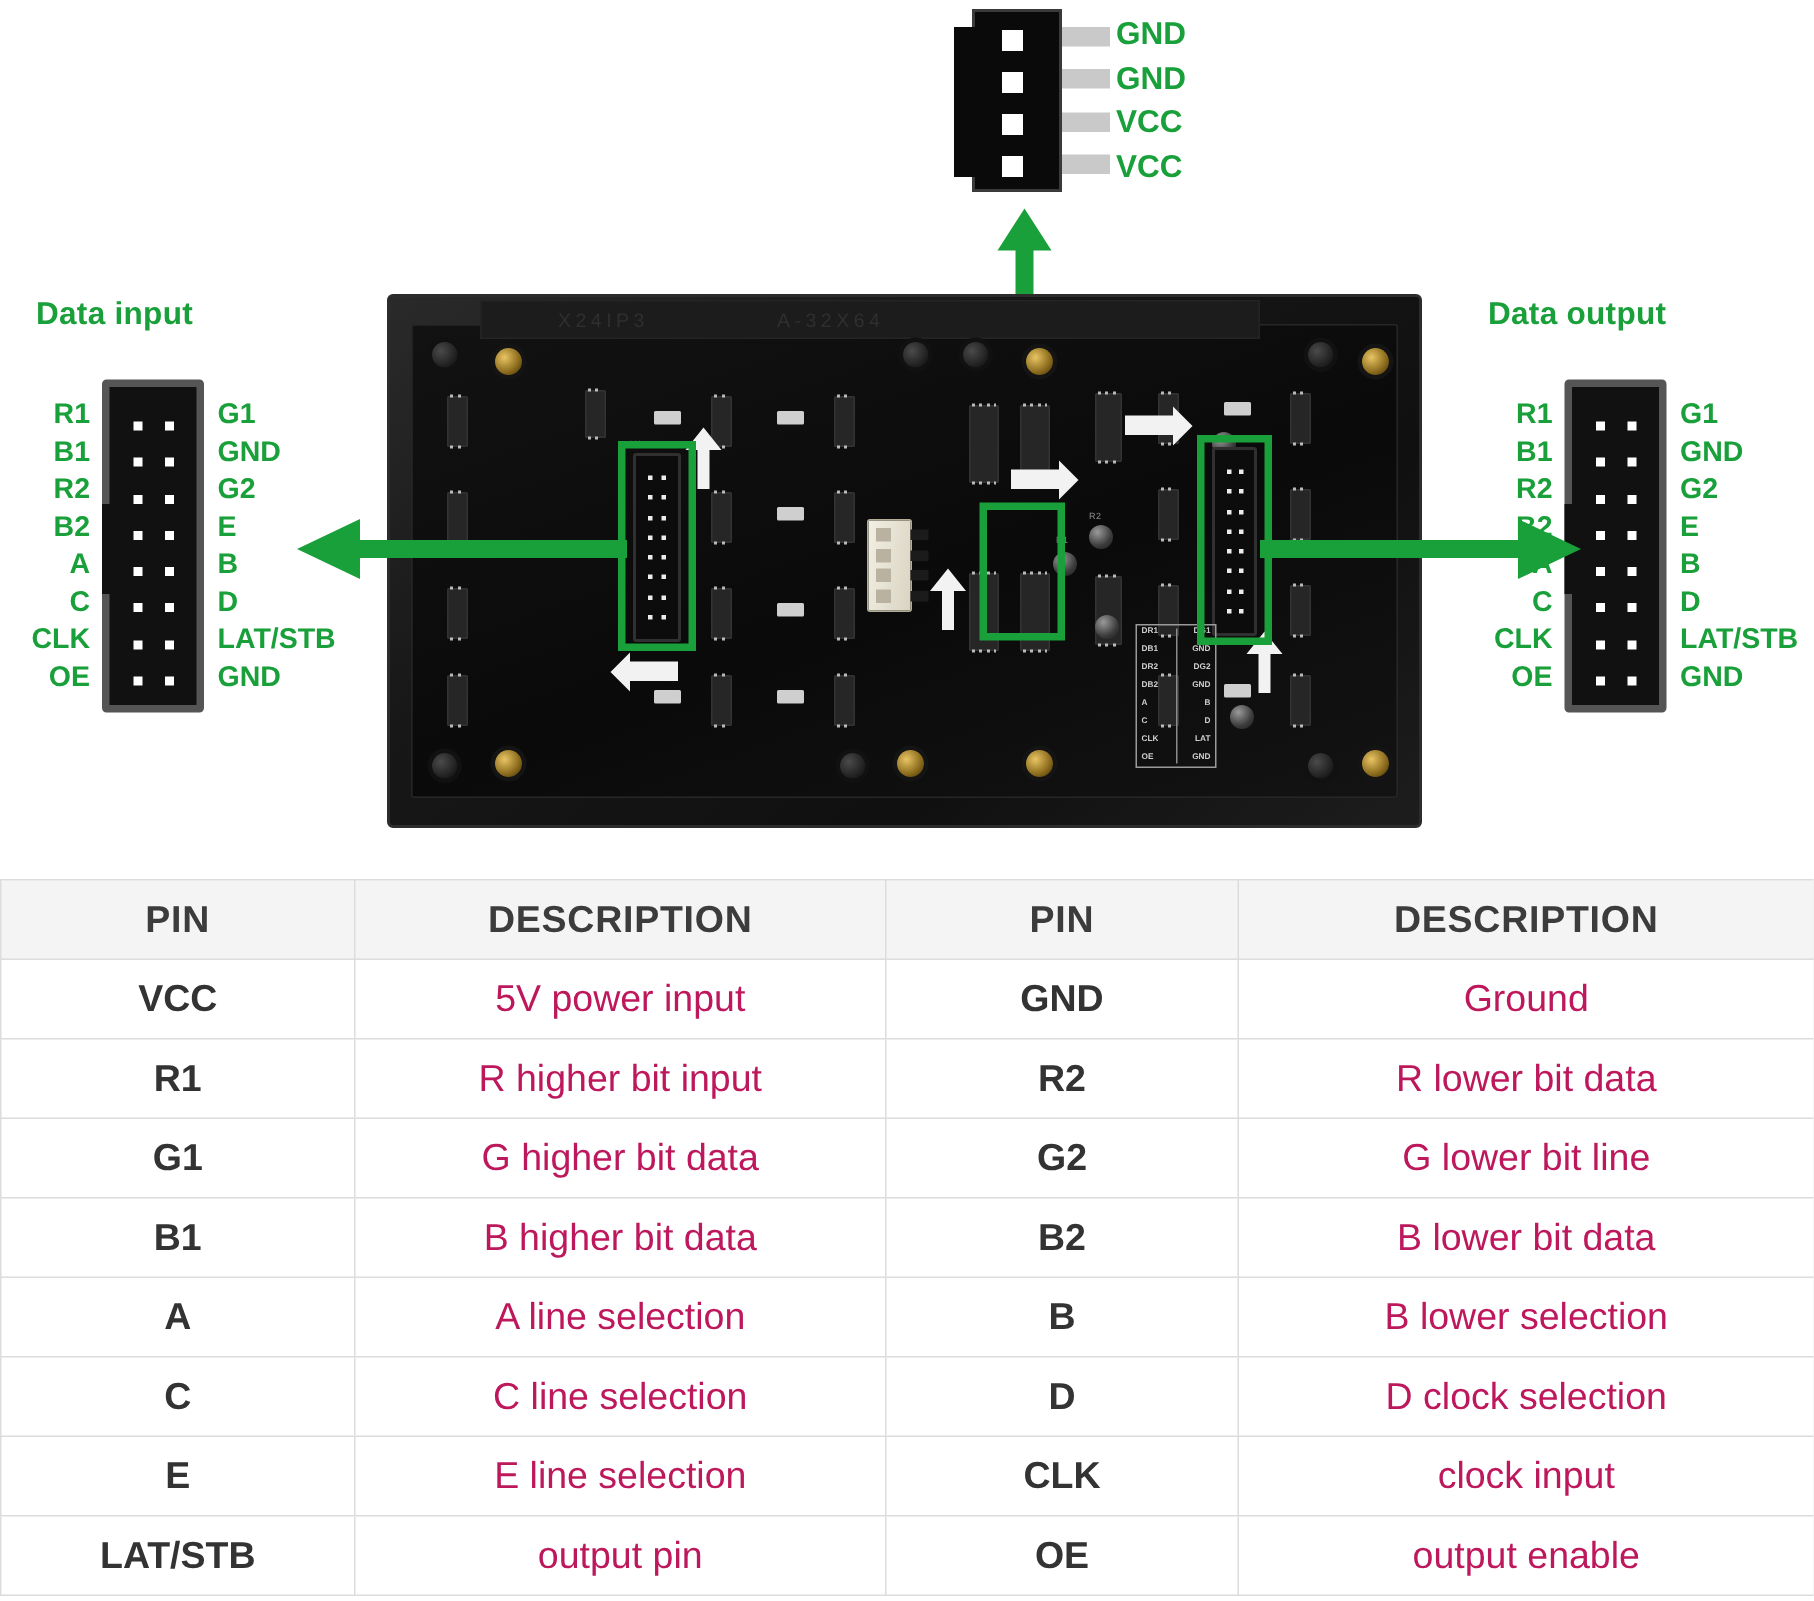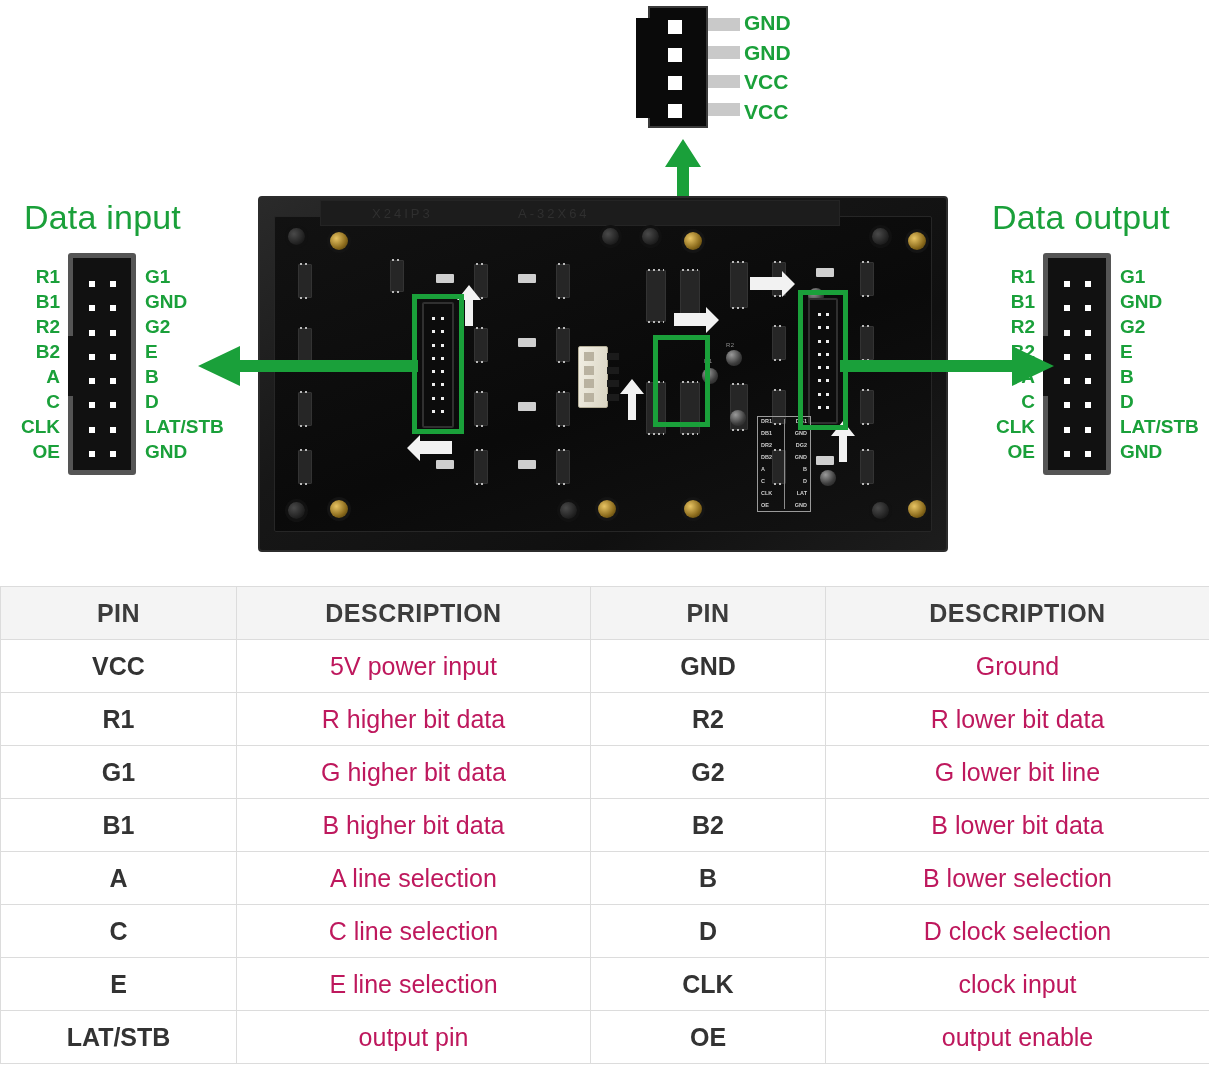--- a/index.html
+++ b/index.html
@@ -9,22 +9,22 @@
     background: #ffffff;
     font-family: "Liberation Sans", sans-serif;
     overflow: hidden;
   }
   #root { position: relative; width: 1209px; height: 813px; }
 
   
   .section-title {
     position: absolute;
     color: #1aa03a;
-    font-size: 34px;
-    font-weight: 400;
+    font-size: 21px;
+    font-weight: 700;
     letter-spacing: 0.2px;
     white-space: nowrap;
   }
   #title-input  { left: 24px;  top: 198px; }
   #title-output { left: 992px; top: 198px; }
 
   
   .idc {
     position: absolute;
     width: 68px; height: 222px;
@@ -659,21 +659,21 @@
     </thead>
     <tbody>
       <tr>
         <td class="pin">VCC</td>
         <td class="desc">5V power input</td>
         <td class="pin">GND</td>
         <td class="desc">Ground</td>
       </tr>
       <tr>
         <td class="pin">R1</td>
-        <td class="desc">R higher bit data</td>
+        <td class="desc">R higher bit input</td>
         <td class="pin">R2</td>
         <td class="desc">R lower bit data</td>
       </tr>
       <tr>
         <td class="pin">G1</td>
         <td class="desc">G higher bit data</td>
         <td class="pin">G2</td>
         <td class="desc">G lower bit line</td>
       </tr>
       <tr>

